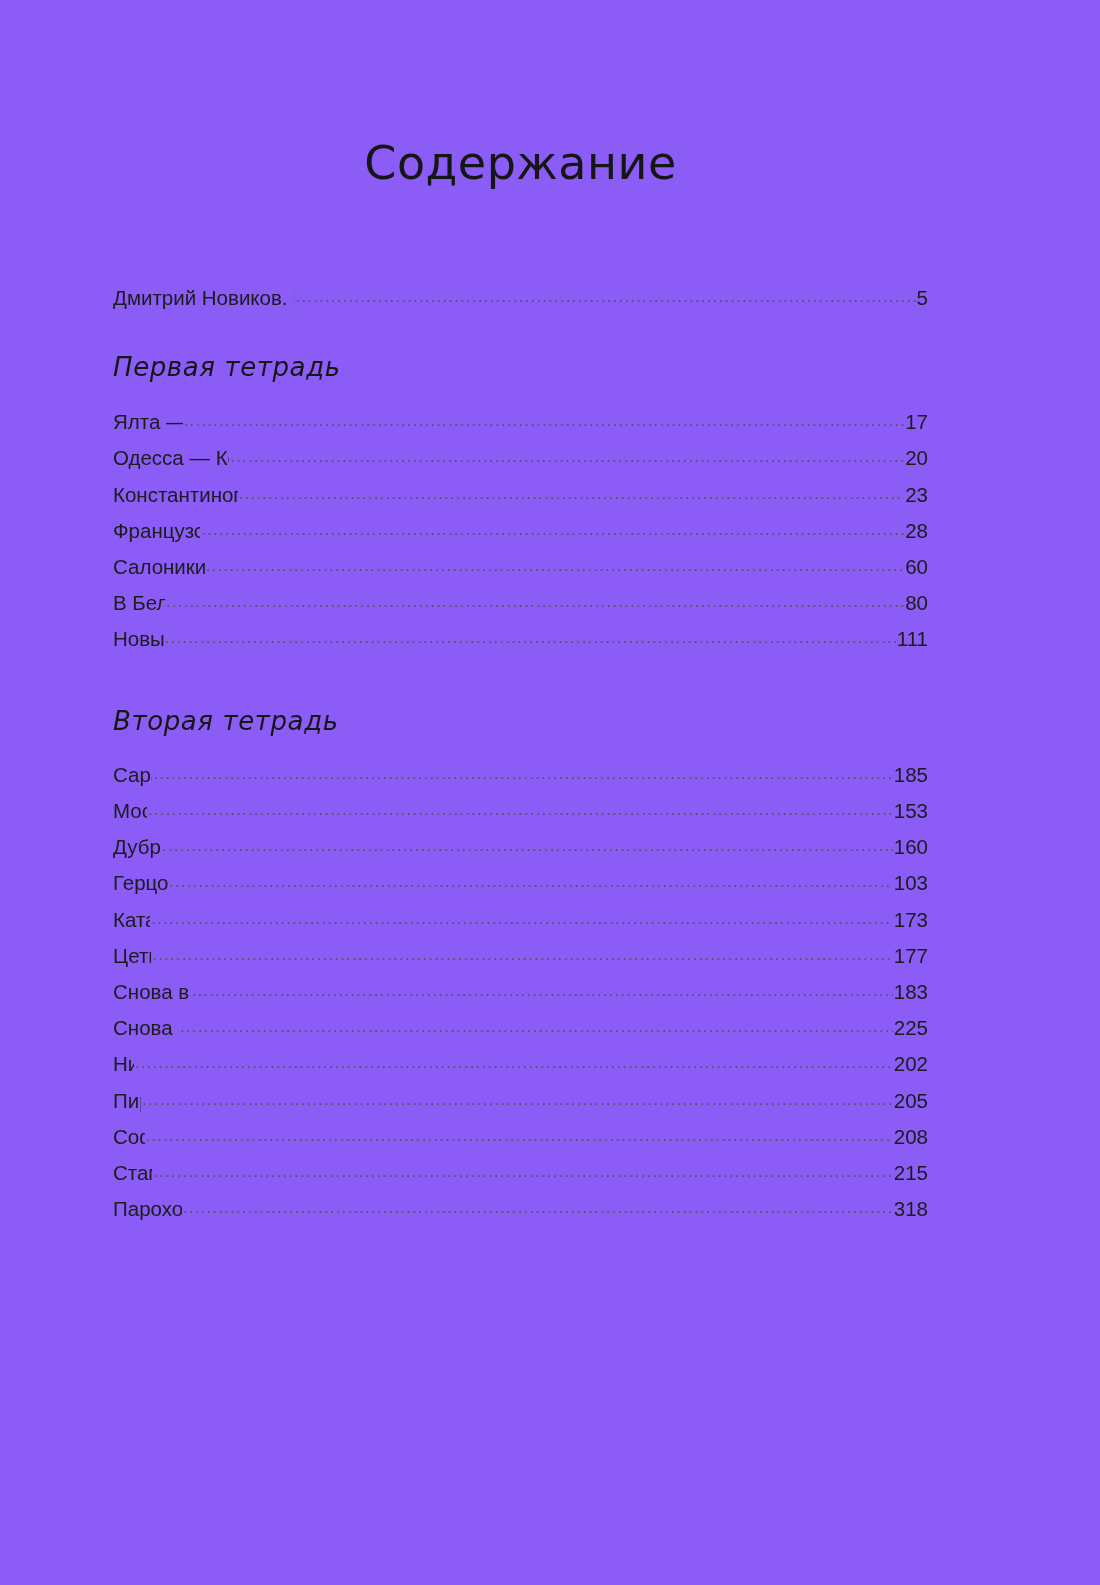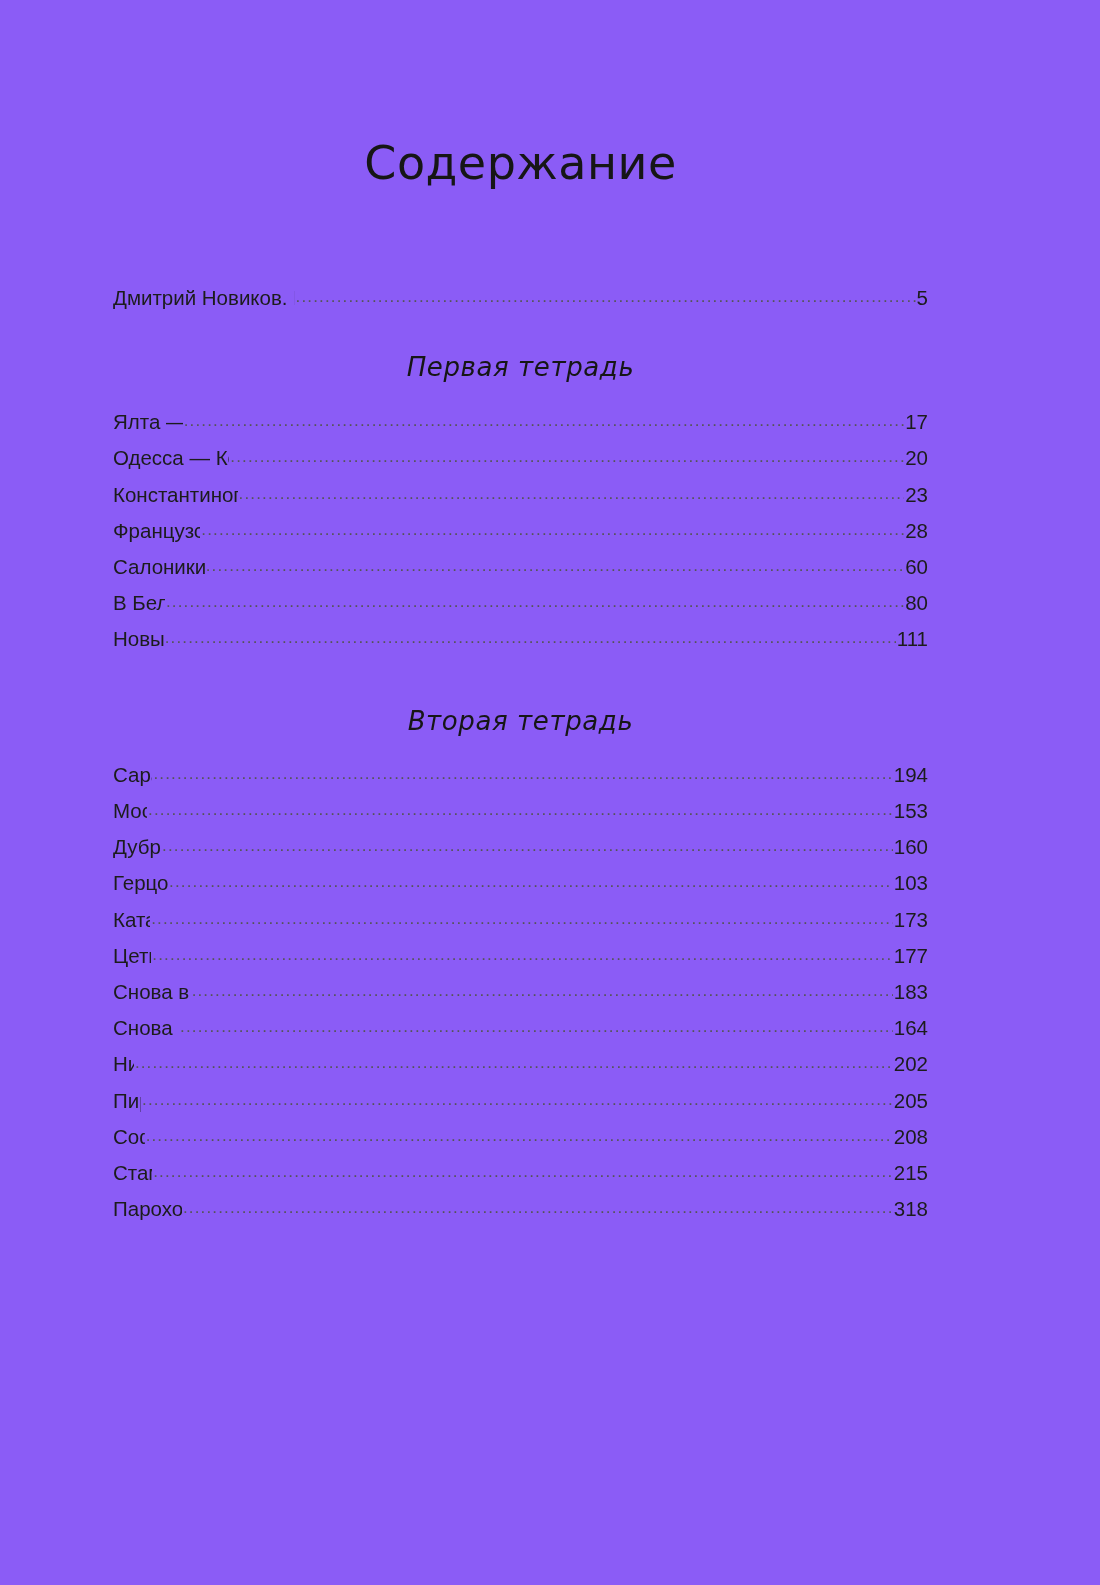--- a/index.html
+++ b/index.html
@@ -39,21 +39,20 @@
     font-weight: 400;
     font-size: 46px;
     line-height: 1.1;
     letter-spacing: 0.5px;
     color: #161616;
   }
 
   
   .section-heading {
     margin: 0;
-    text-align: center;
     font-family: "DejaVu Sans", "Liberation Sans", sans-serif;
     font-style: italic;
     font-weight: 400;
     font-size: 26px;
     line-height: 1.15;
     letter-spacing: 0.6px;
     color: #161616;
   }
 
   
@@ -169,21 +168,21 @@
           <span class="entry-page">111</span>
         </li>
       </ul>
 
     <h2 class="section-heading block-heading-2">Вторая тетрадь</h2>
 
     <ul class="entry-list block-list-2" id="section-list-1">
         <li class="entry">
           <span class="entry-title">Сараево</span>
           <span class="entry-leader" aria-hidden="true"></span>
-          <span class="entry-page">194</span>
+          <span class="entry-page">185</span>
         </li>
         <li class="entry">
           <span class="entry-title">Мостар</span>
           <span class="entry-leader" aria-hidden="true"></span>
           <span class="entry-page">153</span>
         </li>
         <li class="entry">
           <span class="entry-title">Дубровник</span>
           <span class="entry-leader" aria-hidden="true"></span>
           <span class="entry-page">160</span>
@@ -204,21 +203,21 @@
           <span class="entry-page">177</span>
         </li>
         <li class="entry">
           <span class="entry-title">Снова в Белграде</span>
           <span class="entry-leader" aria-hidden="true"></span>
           <span class="entry-page">183</span>
         </li>
         <li class="entry">
           <span class="entry-title">Снова Белград</span>
           <span class="entry-leader" aria-hidden="true"></span>
-          <span class="entry-page">164</span>
+          <span class="entry-page">225</span>
         </li>
         <li class="entry">
           <span class="entry-title">Ниш</span>
           <span class="entry-leader" aria-hidden="true"></span>
           <span class="entry-page">202</span>
         </li>
         <li class="entry">
           <span class="entry-title">Пирот</span>
           <span class="entry-leader" aria-hidden="true"></span>
           <span class="entry-page">205</span>

